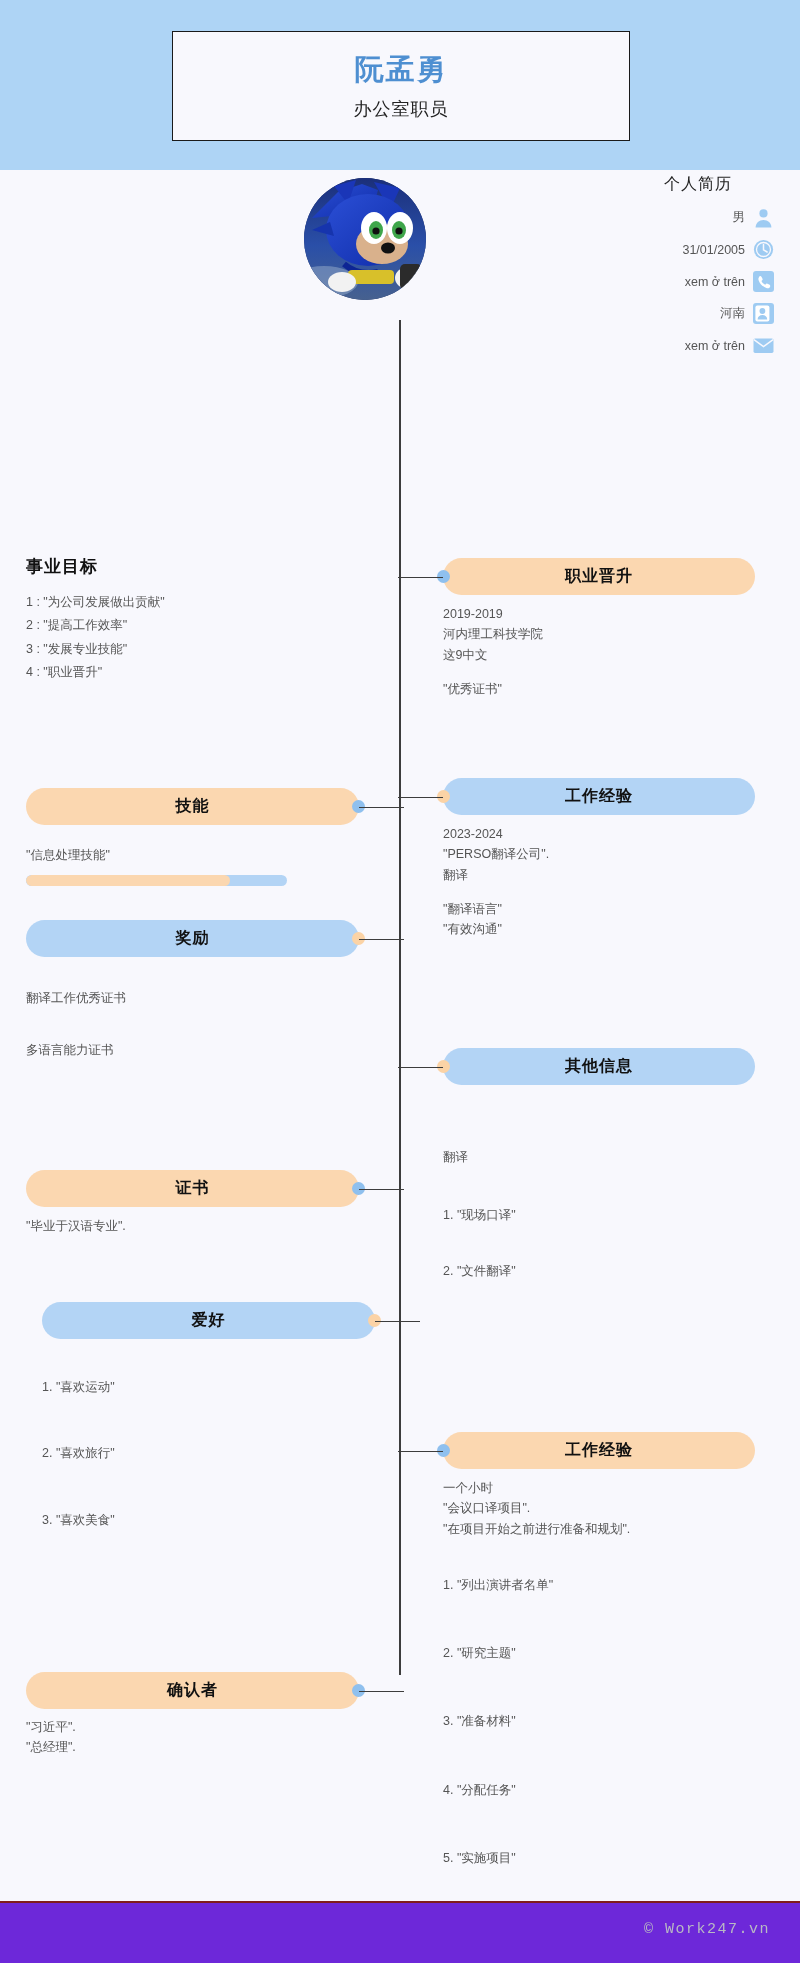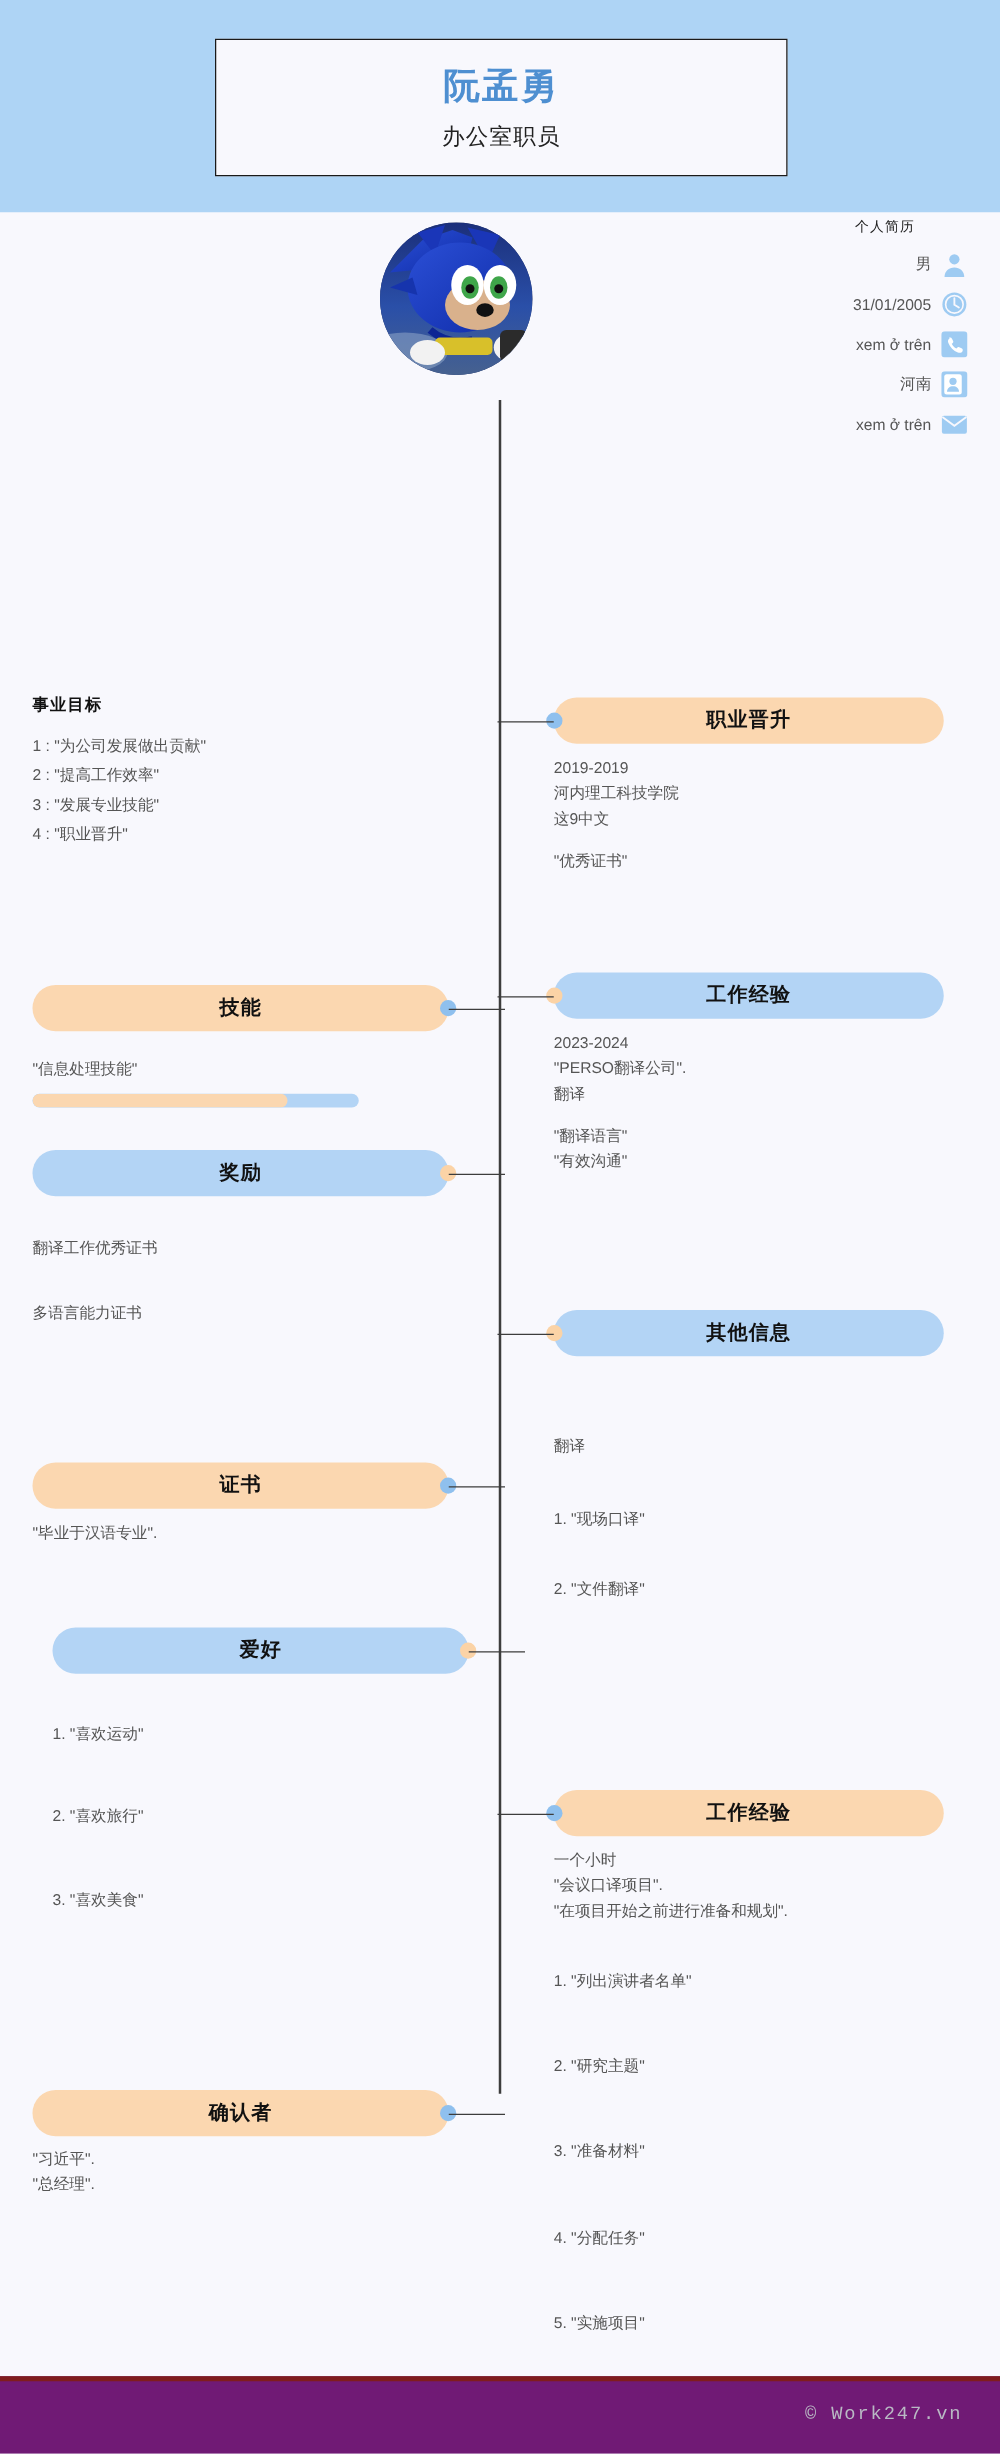--- a/index.html
+++ b/index.html
@@ -72,21 +72,21 @@
 
   
   .contact {
     position: absolute;
     right: 26px;
     top: 4px;
     width: 220px;
     text-align: right;
   }
   .contact-title {
-    font-size: 11px;
+    font-size: 16px;
     color: #222;
     margin-bottom: 12px;
     margin-right: 42px;
     letter-spacing: 1px;
   }
   .contact-row {
     display: flex;
     align-items: center;
     justify-content: flex-end;
     gap: 8px;
@@ -154,21 +154,21 @@
   .col-left  { left: 26px;  width: 333px; }
   
   .col-right { left: 443px; width: 312px; }
 
   .body-text {
     font-size: 12.5px;
     color: #555;
     line-height: 1.62;
   }
   .plain-title {
-    font-size: 13px;
+    font-size: 17px;
     font-weight: bold;
     color: #111;
     letter-spacing: 1px;
   }
   .goal-list { margin-top: 14px; }
   .goal-list div { margin-bottom: 3px; }
 
   .list-spaced div { margin-bottom: 33px; }
 
   
@@ -186,22 +186,22 @@
     background: #fbd7b0;
     border-radius: 6px;
   }
 
   
   .footer {
     position: absolute;
     left: 0; bottom: 0;
     width: 800px;
     height: 62px;
-    background: #701a75;
-    border-top: 4px solid #7f1d1d;
+    background: #6d28d9;
+    border-top: 2px solid #7f1d1d;
   }
   .watermark {
     position: absolute;
     right: 30px;
     top: 18px;
     font-family: "Liberation Mono", "DejaVu Sans Mono", monospace;
     font-size: 15px;
     color: #b9b9c4;
     letter-spacing: 1.5px;
   }

